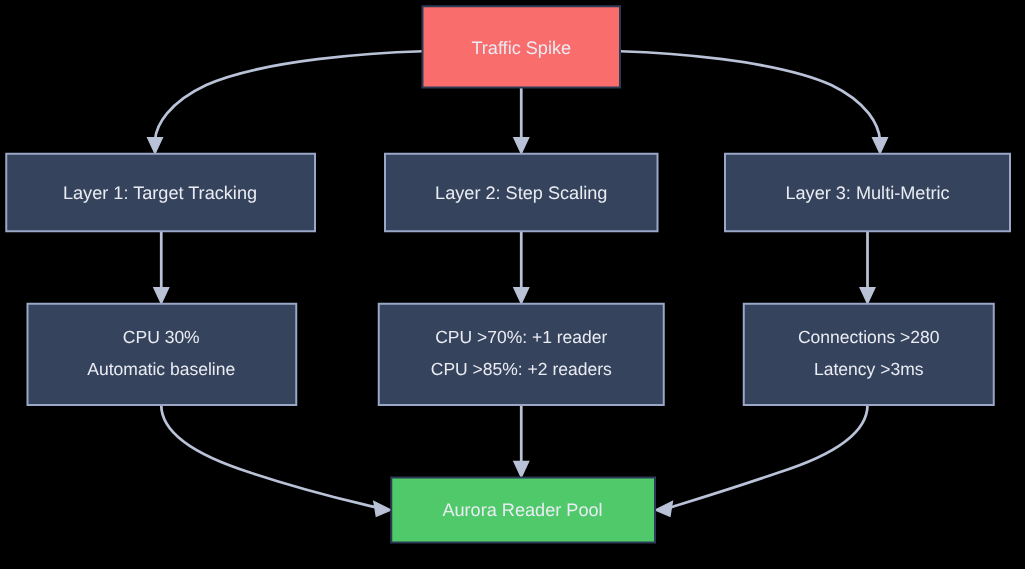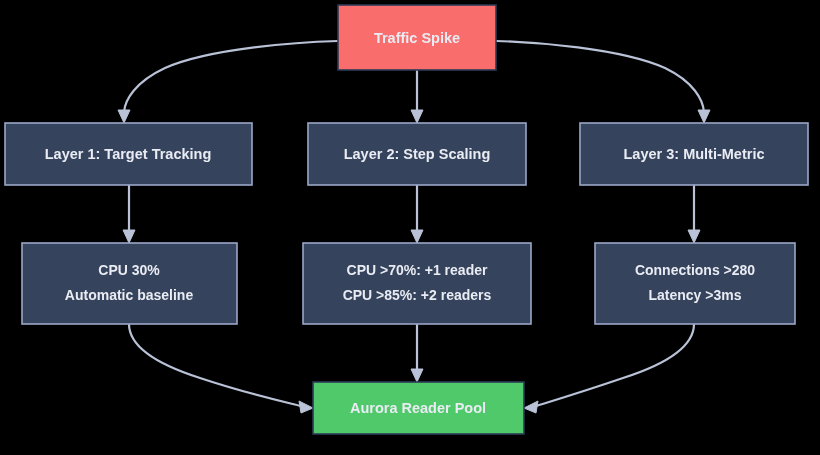--- a/index.html
+++ b/index.html
@@ -11,21 +11,20 @@
     width: 820px;
     height: 455px;
     overflow: hidden;
     font-family: "Liberation Sans", sans-serif;
   }
   #diagram-root {
     position: relative;
     width: 666px;
     height: 455px;
     background: #000000;
-    font-weight: bold;
   }
   svg#flow {
     display: block;
     width: 820px;
     height: 455px;
   }
   .node-rect {
     stroke-width: 1.6px;
   }
   .node-default {

